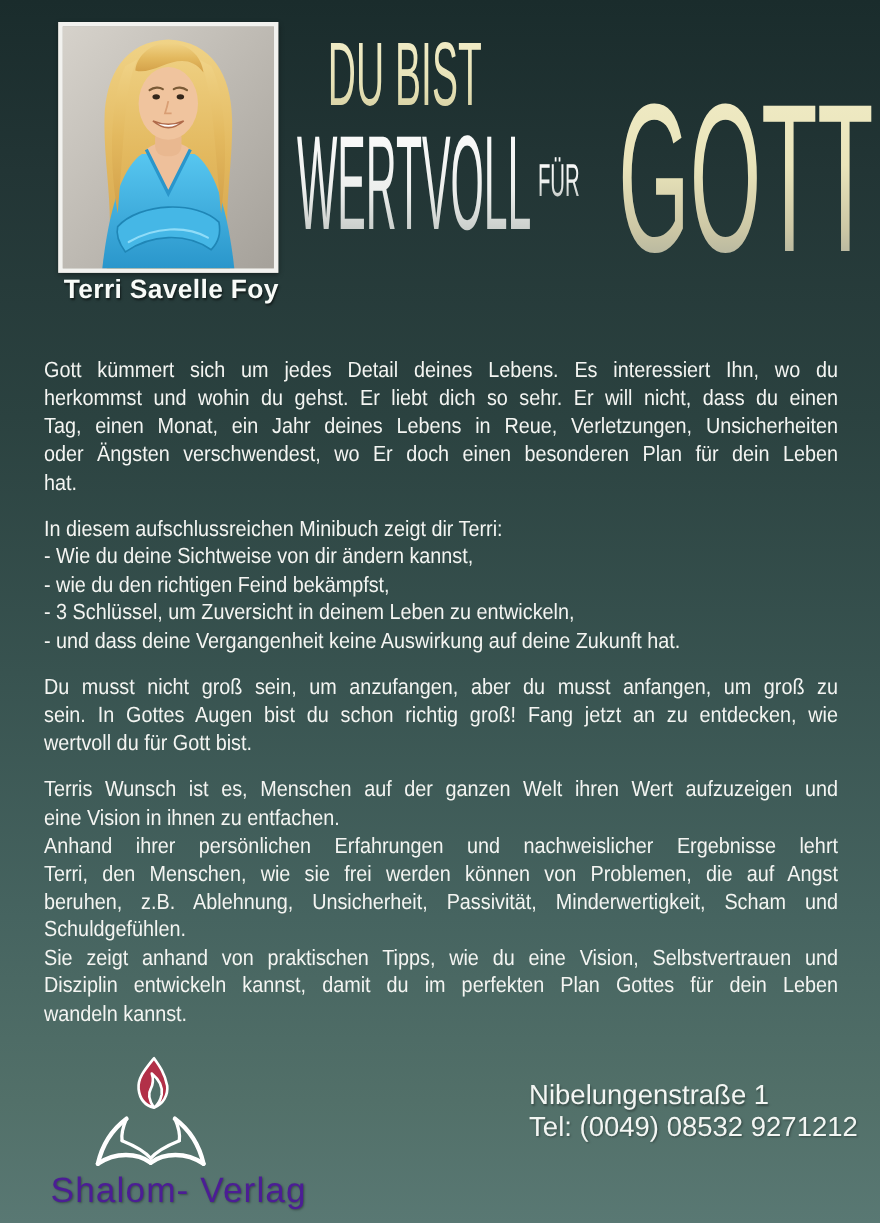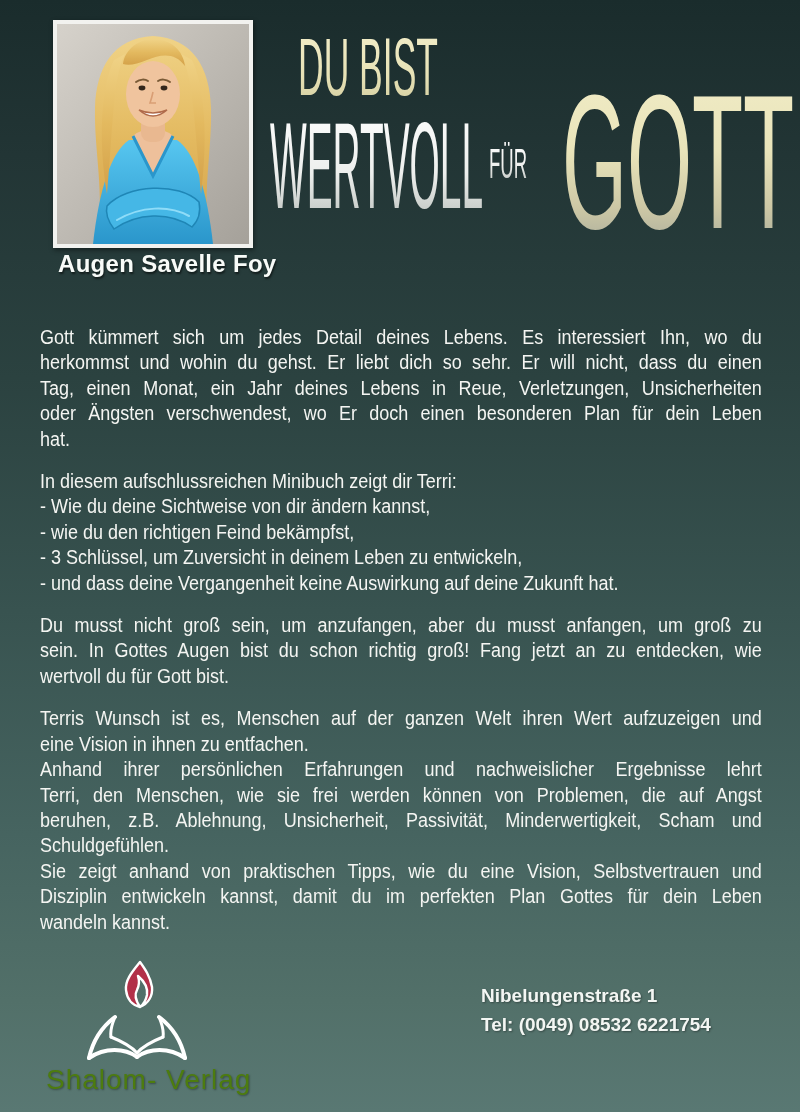--- a/index.html
+++ b/index.html
@@ -31,28 +31,27 @@
   }
   .para{margin:0 0 17px 0;}
   .para.tight{margin-bottom:0;}
   .bodycopy .tline{text-align:justify;text-align-last:left;}
   .bodycopy .tline.full{text-align-last:justify;}
   .bodycopy .para.plain .tline{text-align:left;text-align-last:left;}
   
   .logo{position:absolute;left:82px;top:958px;width:110px;height:106px;}
   .publisher-name{
     position:absolute;left:46px;top:1064px;
-    font-size:28px;color:#4d7c0f;letter-spacing:1px;
+    font-size:32px;color:#4c1d95;letter-spacing:1px;
     text-shadow:1px 1px 2px rgba(0,0,0,.35);
   }
   .address{
     position:absolute;left:481px;top:982px;
-    font-size:19px;line-height:28.6px;color:#f3f6f3;
+    font-size:25px;line-height:28.6px;color:#f3f6f3;
     text-shadow:1px 1px 2px rgba(0,0,0,.35);
-    font-weight:bold;
   }
   .address .tline{text-align:left;}
 </style>
 </head>
 <body>
 
 <div class="photo-frame">
   <svg viewBox="0 0 192 220" preserveAspectRatio="none">
     <defs>
       <linearGradient id="bgG" x1="0" y1="0" x2="1" y2="1">
@@ -89,21 +88,21 @@
     <ellipse cx="85" cy="64" rx="3.4" ry="2.4" fill="#33261b"></ellipse>
     <ellipse cx="107" cy="64" rx="3.4" ry="2.4" fill="#33261b"></ellipse>
     <path d="M96,68 C95,73 94,76 93,79 L99,79" fill="none" stroke="#d99e74" stroke-width="1.6"></path>
     <path d="M82,86 Q96,98 110,86 Q96,92 82,86 Z" fill="#ffffff" stroke="#b06a4a" stroke-width="1.4"></path>
 
     <path d="M68,30 C56,52 56,104 50,170 C41,116 44,62 57,36 Z" fill="url(#hairG)"></path>
     <path d="M124,30 C136,52 138,104 144,170 C151,116 148,62 135,36 Z" fill="url(#hairG)"></path>
     <path d="M66,40 C68,24 84,14 98,15 C114,16 126,26 128,42 C118,28 104,30 90,36 C80,40 72,42 66,40 Z" fill="url(#hairG)"></path>
   </svg>
 </div>
-<div class="photo-caption">Augen Savelle Foy</div>
+<div class="photo-caption">Terri Savelle Foy</div>
 
 <svg class="title-svg" viewBox="0 0 800 260">
   <defs>
     <linearGradient id="gCream" x1="0" y1="0" x2="0" y2="1">
       <stop offset="0" stop-color="#f3eecb"></stop>
         <stop offset=".6" stop-color="#e7e2b6"></stop>
         <stop offset="1" stop-color="#cfc99c"></stop>
     </linearGradient>
     <linearGradient id="gSilver" x1="0" y1="0" x2="0" y2="1">
       <stop offset="0" stop-color="#ffffff"></stop>
@@ -173,14 +172,14 @@
     <path d="M4,46 C20,35 40,36 52,45" stroke-width="4"></path>
     <path d="M100,46 C96,28 86,14 74,5" stroke-width="4"></path>
     <path d="M74,5 C77,12 79,19 78,25" stroke-width="3"></path>
     <path d="M78,25 C68,29 58,34 52,41" stroke-width="3"></path>
     <path d="M100,46 C84,35 64,36 52,45" stroke-width="4"></path>
   </g>
 </svg>
 <div class="publisher-name">Shalom- Verlag</div>
 <div class="address">
     <div class="tline full">Nibelungenstraße 1</div>
-    <div class="tline">Tel: (0049) 08532 6221754</div>
+    <div class="tline">Tel: (0049) 08532 9271212</div>
   </div>
 
 </body></html>

